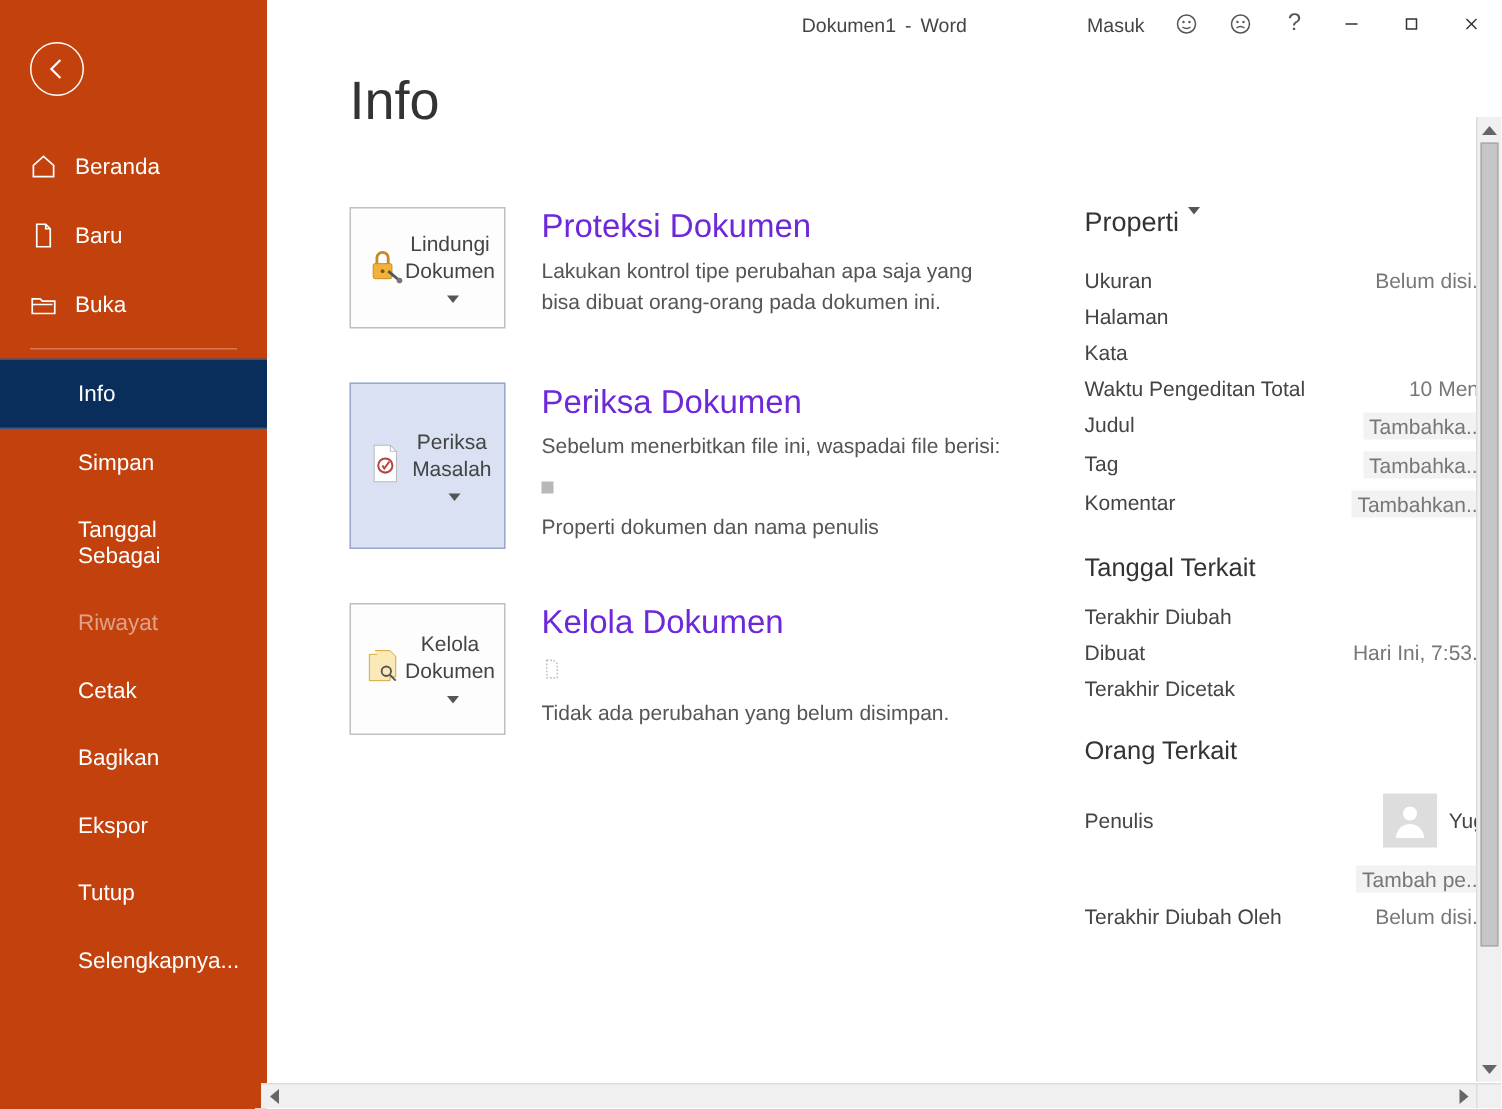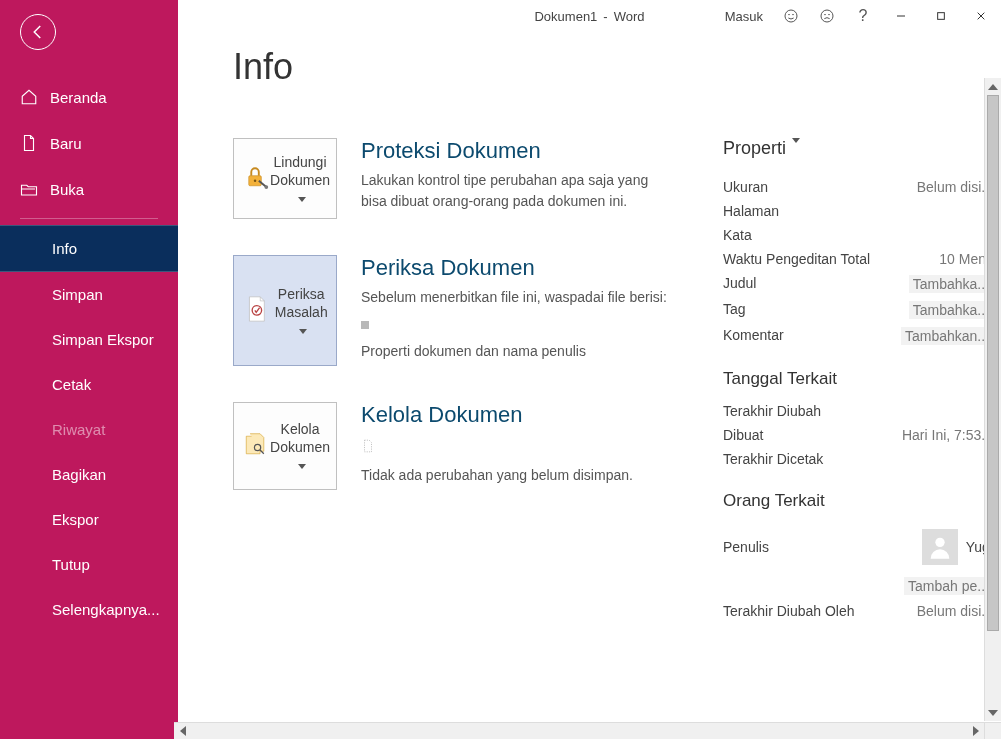--- a/index.html
+++ b/index.html
@@ -11,25 +11,25 @@
   height: 739px;
   overflow: hidden;
   background: #fff;
   position: relative;
 }
 .app { display: flex; width: 100%; height: 100%; }
 
 
 .sidebar {
   width: 178px;
-  background: #be185d;
+  background: #c2410c;
   color: #fff;
   display: flex;
   flex-direction: column;
-  padding-top: 4px;
+  padding-top: 18px;
 }
 .back-btn {
   width: 36px; height: 36px;
   border: 1.5px solid #fff;
   border-radius: 50%;
   display: flex; align-items: center; justify-content: center;
   margin: 10px 0 24px 20px;
   cursor: pointer;
 }
 .back-btn svg { width: 18px; height: 18px; }
@@ -149,21 +149,21 @@
   width: 0; height: 0;
   border-left: 4px solid transparent;
   border-right: 4px solid transparent;
   border-top: 5px solid #555;
   vertical-align: middle;
 }
 .section-body { flex: 1; }
 .section-title {
   font-size: 22px;
   font-weight: 400;
-  color: #0c4a6e;
+  color: #6d28d9;
   margin-bottom: 6px;
 }
 .section-desc {
   font-size: 14px;
   color: #555;
   line-height: 1.5;
 }
 .bullet-list { margin-top: 8px; }
 .bullet-item {
   display: flex;
@@ -325,27 +325,27 @@
 
     <div class="nav-divider"></div>
 
     <div class="nav-item indented active">
       <span>Info</span>
     </div>
     <div class="nav-item indented">
       <span>Simpan</span>
     </div>
     <div class="nav-item indented">
-      <span>Simpan Ekspor</span>
-    </div>
-    <div class="nav-item indented">
-      <span>Cetak</span>
+      <span>Tanggal Sebagai</span>
     </div>
     <div class="nav-item indented disabled">
       <span>Riwayat</span>
+    </div>
+    <div class="nav-item indented">
+      <span>Cetak</span>
     </div>
     <div class="nav-item indented">
       <span>Bagikan</span>
     </div>
     <div class="nav-item indented">
       <span>Ekspor</span>
     </div>
     <div class="nav-item indented">
       <span>Tutup</span>
     </div>

